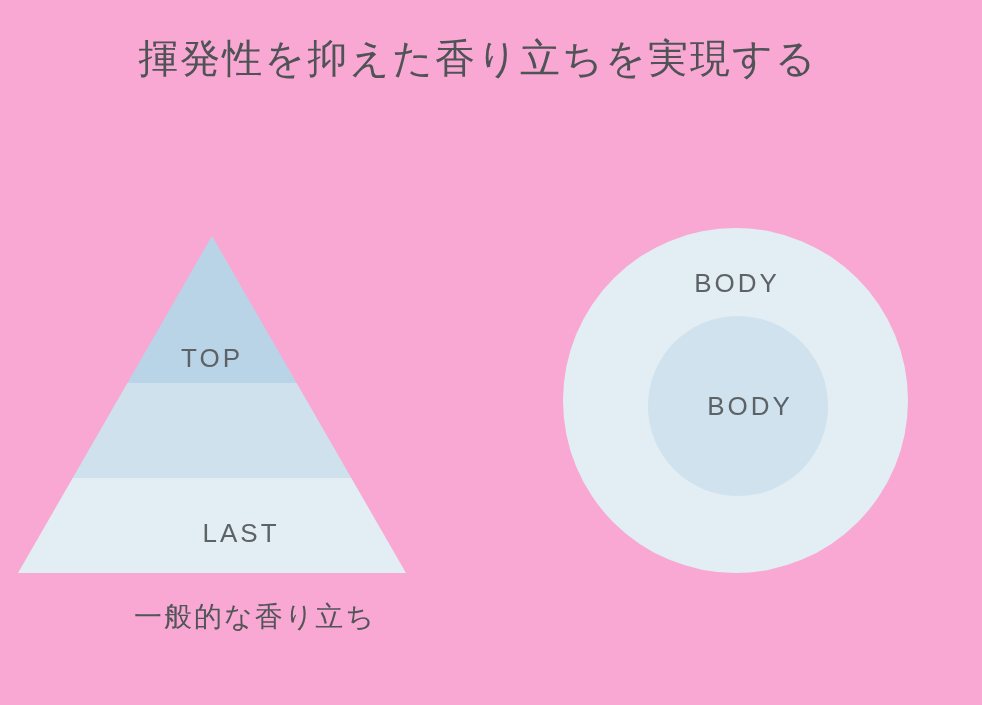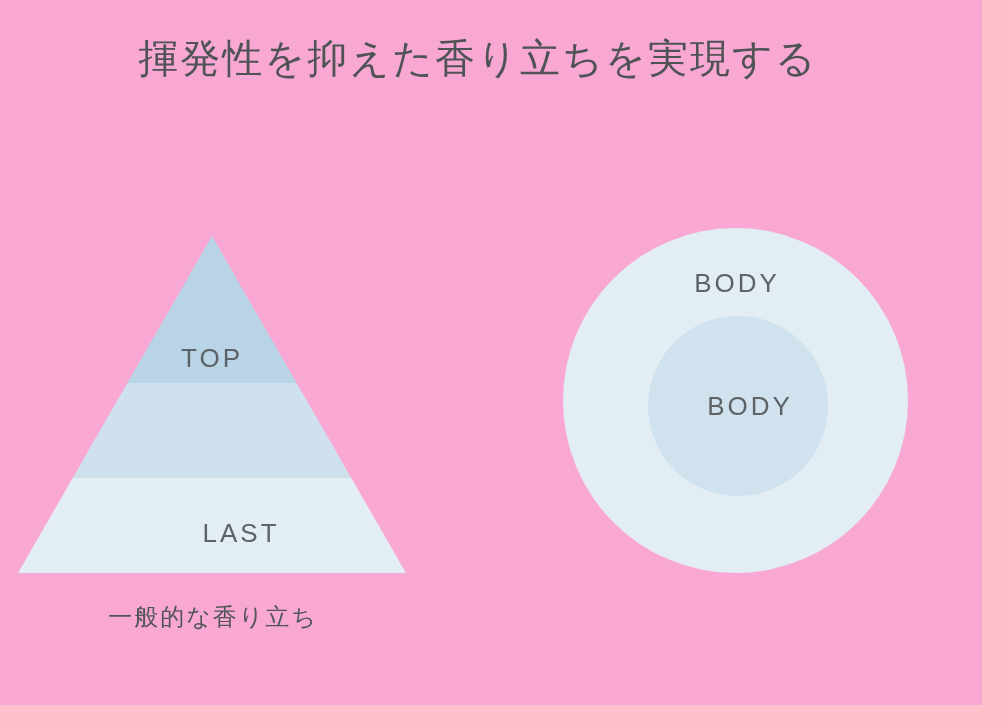--- a/index.html
+++ b/index.html
@@ -37,25 +37,26 @@
     color: #5d6266;
     font-size: 26px;
     font-weight: 400;
     letter-spacing: 3px;
     white-space: nowrap;
   }
   .caption {
     position: absolute;
     transform: translate(-50%, -50%);
     color: #515558;
-    font-size: 24px;
+    font-size: 28px;
     font-weight: 500;
     letter-spacing: 2px;
     text-align: center;
     white-space: nowrap;
+    margin-left: 42px;
   }
   .caption .cap-line {
     display: block;
     line-height: 45px;
   }
 </style>
 </head>
 <body>
 
 <div class="stage">

